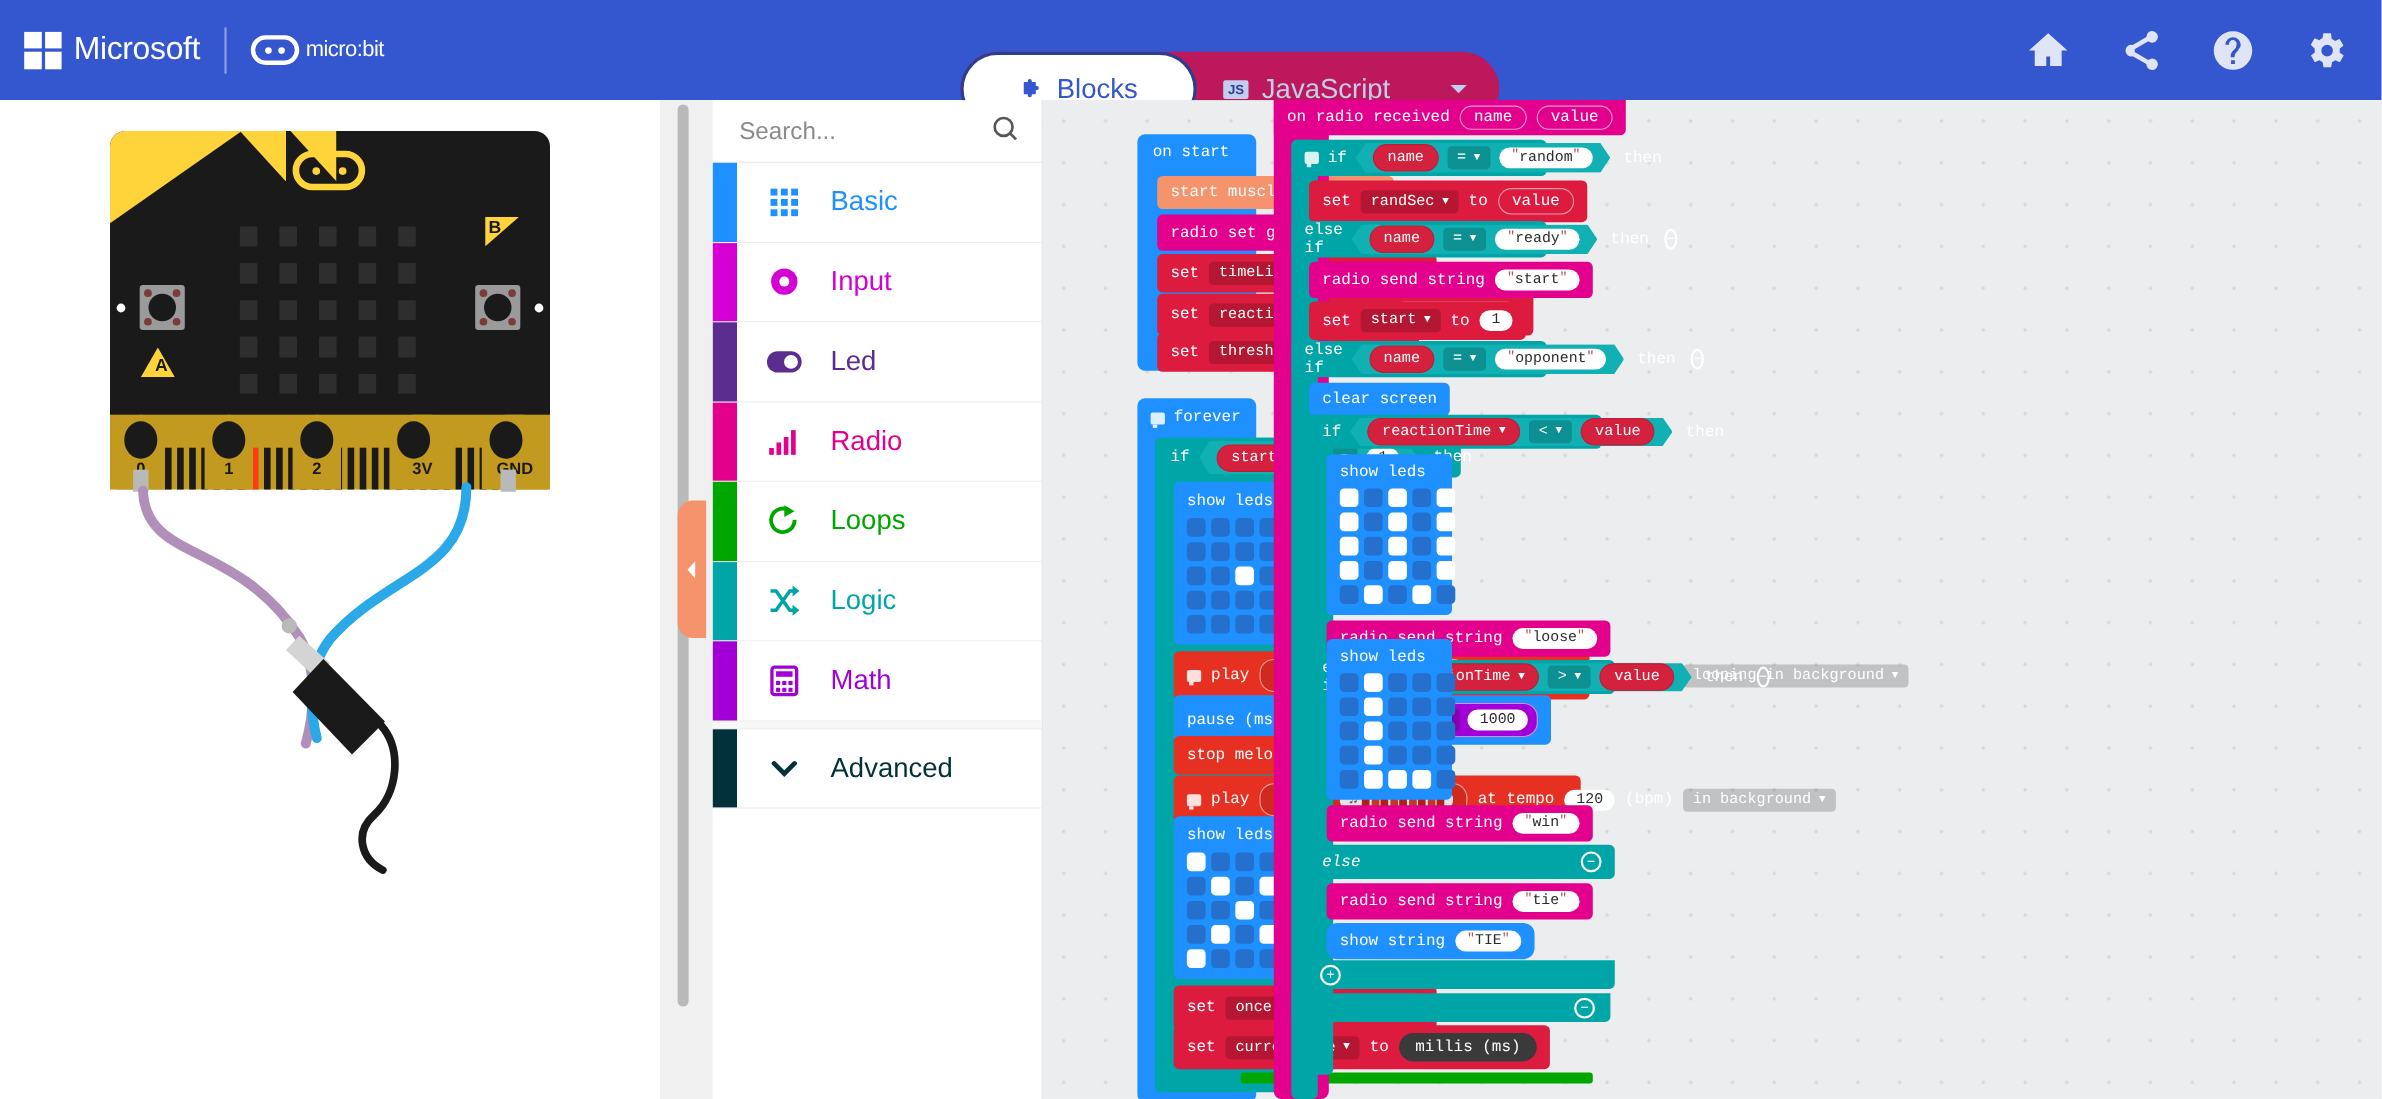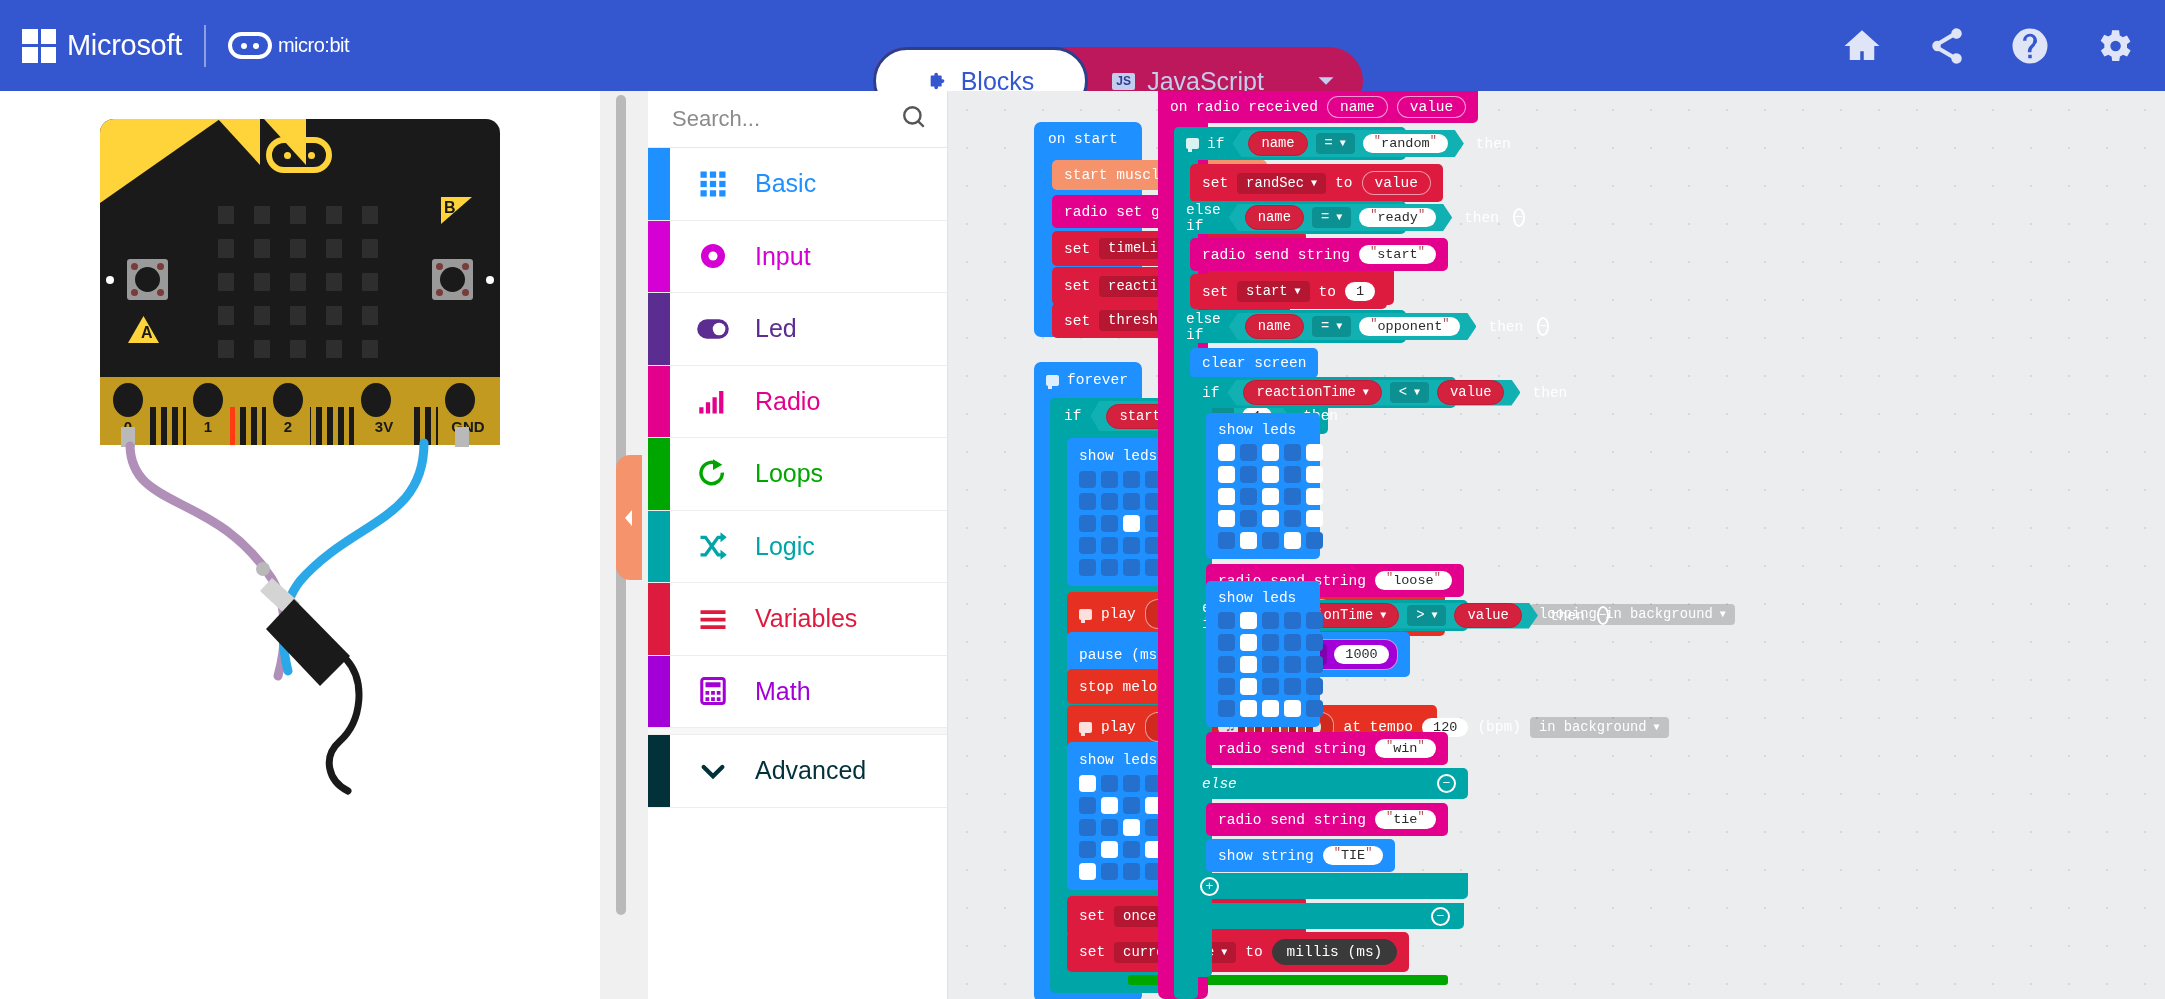--- a/index.html
+++ b/index.html
@@ -555,33 +555,20 @@
       <svg width="30" height="30" viewBox="0 0 24 24">
           <g stroke="#00a5a8" stroke-width="2.6" fill="none">
             <path d="M2 5h4l10 14h5M2 19h4L16 5h5"></path>
           </g>
           <path fill="#00a5a8" d="M18 1l5 4-5 4zM18 15l5 4-5 4z"></path>
         </svg>
     </span>
     <span class="tb-label" style="color:#00a5a8">Logic</span>
   </div>
 
-  <div class="tb-row">
-    <span class="tb-color" style="background:#dd1b3e"></span>
-    <span class="tb-icon">
-      <svg width="30" height="30" viewBox="0 0 24 24">
-          <g fill="#dd1b3e">
-            <rect x="2" y="5" width="20" height="3"></rect>
-            <rect x="2" y="11" width="20" height="3"></rect>
-            <rect x="2" y="17" width="20" height="3"></rect>
-          </g>
-        </svg>
-    </span>
-    <span class="tb-label" style="color:#dd1b3e">Variables</span>
-  </div>
 
   <div class="tb-row">
     <span class="tb-color" style="background:#a200d6"></span>
     <span class="tb-icon">
       <svg width="30" height="30" viewBox="0 0 24 24">
           <rect x="3" y="2" width="18" height="20" rx="2" fill="none" stroke="#a200d6" stroke-width="2.4"></rect>
           <rect x="6" y="5" width="12" height="4" fill="#a200d6"></rect>
           <g fill="#a200d6">
             <rect x="6" y="12" width="3" height="3"></rect>
             <rect x="10.5" y="12" width="3" height="3"></rect>
@@ -1042,21 +1029,21 @@
 
   <div class="blk" style="left:242px; top:677px; width:278px; height:31px; background:#00a5a8; border-radius:5px; display:flex; align-items:center; padding-left:12px;font-style:italic;">
     <span>else</span>
     <span class="circ-btn" style="margin-left:auto; margin-right:12px">−</span>
   </div>
 
   <div class="blk stack" style="left:258px; top:712px; background:#e2008c;">
     <span>radio send string</span>
     <span class="field-white cstr">tie</span>
   </div>
-  <div class="blk stack" style="left:258px; top:748px; background:#1e90ff;">
+  <div class="blk stack" style="left:258px; top:748px; background:#1e90ff;border-radius:10px;">
     <span>show string</span>
     <span class="field-white cstr">TIE</span>
   </div>
 
   <div class="blk" style="left:242px; top:782px; width:278px; height:26px; background:#00a5a8; border-radius:0 0 5px 5px; display:flex; align-items:center; padding-left:10px;">
     <span class="circ-btn">+</span>
   </div>
   <div class="blk" style="left:226px; top:812px; width:290px; height:26px; background:#00a5a8; border-radius:0 0 5px 5px; display:flex; align-items:center; justify-content:flex-end; padding-right:14px;">
     <span class="circ-btn">−</span>
   </div>

